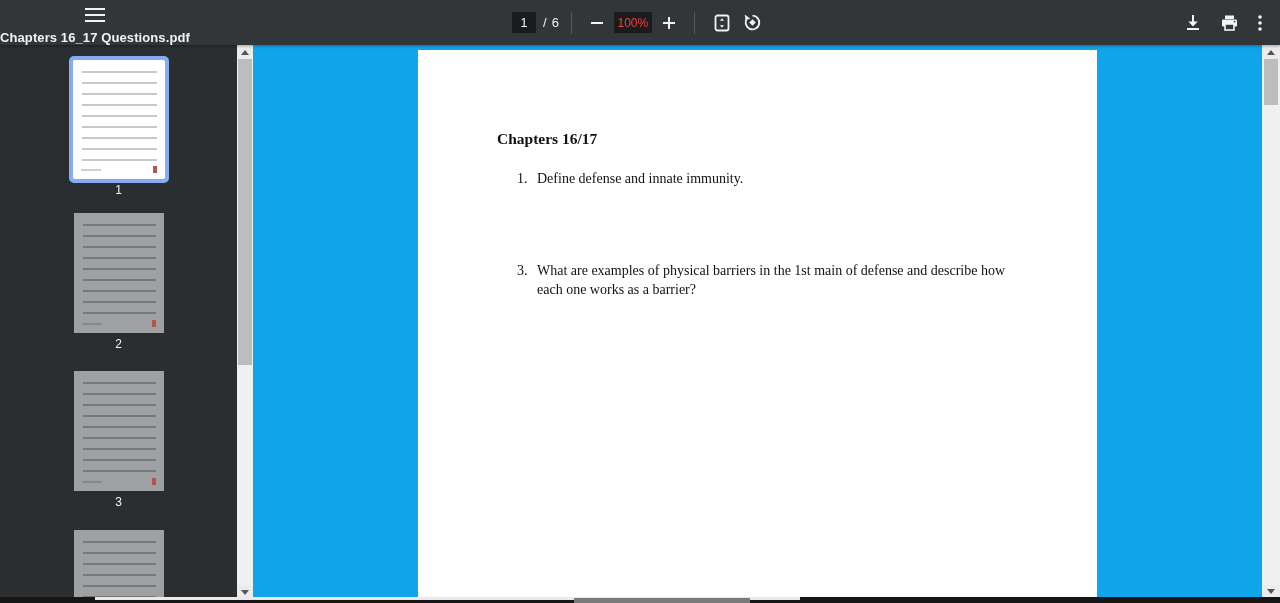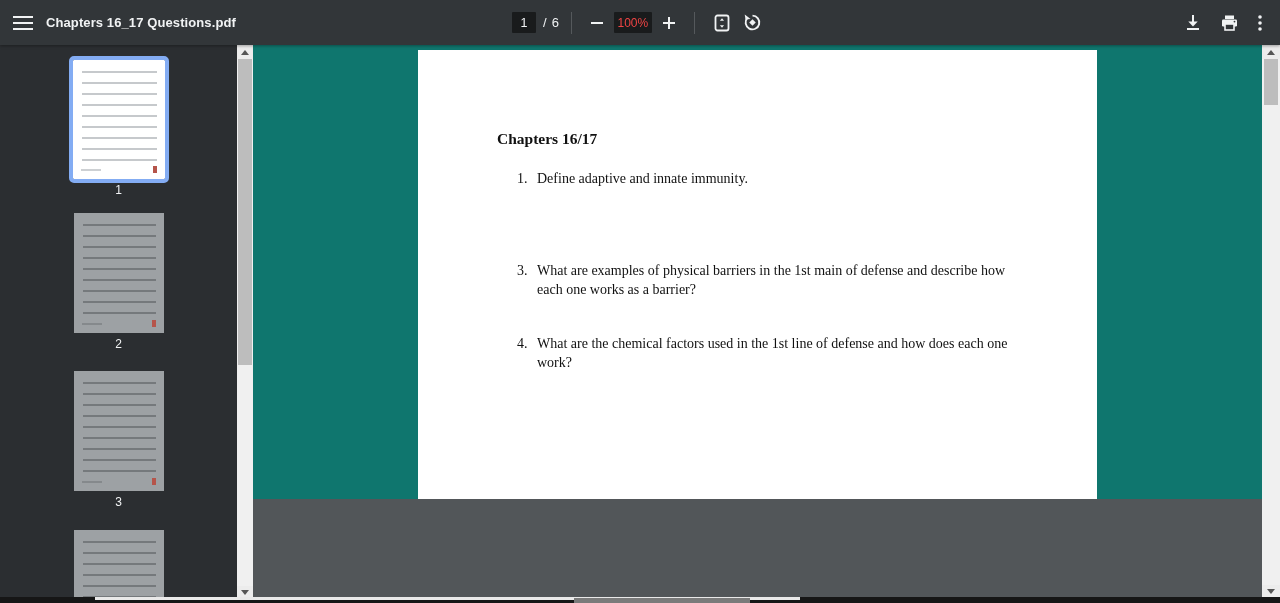--- a/index.html
+++ b/index.html
@@ -4,21 +4,21 @@
 <style>
   * { margin:0; padding:0; box-sizing:border-box; }
   html,body { width:1280px; height:603px; overflow:hidden; background:#525659;
               font-family:"Liberation Sans", sans-serif; }
   .stage { position:relative; width:1280px; height:603px; overflow:hidden; }
 
   
   .toolbar { position:absolute; left:0; top:0; width:1280px; height:45px;
              background:#323639; color:#f1f3f4; z-index:5;
              box-shadow:0 1px 3px rgba(0,0,0,.35); }
-  .tb-left { position:absolute; left:0; top:0; height:45px; display:flex; align-items:center; }
+  .tb-left { position:absolute; left:0; top:0; height:45px; display:flex; align-items:center;flex-direction:column; }
   .menu-btn { width:46px; height:45px; display:flex; align-items:center; justify-content:center;
               background:none; border:none; cursor:pointer; }
   .doc-title { font-size:13px; font-weight:700; color:#f1f3f4; letter-spacing:.1px; }
   .tb-center { position:absolute; left:512px; top:0; height:45px; display:flex; align-items:center; }
   .page-field { width:24px; height:21px; background:#191b1c; border:none; color:#f1f3f4;
                 text-align:center; font-size:12.5px; font-family:"Liberation Sans",sans-serif; border-radius:1px; }
   .page-sep, .page-count { font-size:13px; color:#f1f3f4; }
   .page-sep { margin:0 5px 0 7px; }
   .vsep { width:1px; height:22px; background:#55595c; margin:0 12px; }
   .icon-btn { background:none; border:none; cursor:pointer; display:flex;
@@ -50,22 +50,22 @@
   
   .sb-scroll { position:absolute; left:237px; top:45px; width:16px; height:558px; background:#f0f0f0; }
   .sb-up { position:absolute; left:0; top:0; width:16px; height:14px; background:#ececec; }
   .sb-thumb { position:absolute; left:1px; top:14px; width:14px; height:306px; background:#bdbdbd; cursor:pointer; }
   .sb-down { position:absolute; left:0; bottom:5px; width:16px; height:12px; background:#ececec; }
   .arr { position:absolute; left:4px; width:0; height:0; border-left:4px solid transparent; border-right:4px solid transparent; }
   .arr.up { top:5px; border-bottom:5px solid #555; }
   .arr.down { top:4px; border-top:5px solid #555; }
 
   
-  .viewer { position:absolute; left:253px; top:45px; width:1009px; height:454px;
-            background:#0f766e; overflow:hidden; }
+  .viewer { position:absolute; left:253px; top:45px; width:1009px; height:558px;
+            background:#0ea5e9; overflow:hidden; }
   .page { position:absolute; left:165px; top:5px; width:679px; height:600px; background:#ffffff;
           font-family:"Liberation Serif", serif; color:#111; }
   .doc-heading { position:absolute; left:79px; top:80px; font-size:15.5px; font-weight:700;
                  font-family:"Liberation Serif", serif; color:#111; }
   .question { position:absolute; left:99px; width:500px; font-size:14px; line-height:19px;
               padding-left:20px; }
   .question .num { display:inline-block; width:20px; margin-left:-20px; }
   .page div.question:nth-of-type(1) { top:119px; }
   .page div.question:nth-of-type(2) { top:211px; }
   .page div.question:nth-of-type(3) { top:284px; }
@@ -222,31 +222,28 @@
     <div class="sb-down">
       <span class="arr down"></span>
     </div>
   </div>
 
   <div class="viewer">
     <div class="page">
       <h1 class="doc-heading">Chapters 16/17</h1>
 
         <div class="question">
-          <span class="num">1.</span><span>Define adaptive and innate immunity.</span>
+          <span class="num">1.</span><span>Define defense and innate immunity.</span>
         </div>
 
 
         <div class="question">
           <span class="num">3.</span><span>What are examples of physical barriers in the 1st main of defense and describe how each one works as a barrier?</span>
         </div>
 
-        <div class="question">
-          <span class="num">4.</span><span>What are the chemical factors used in the 1st line of defense and how does each one work?</span>
-        </div>
 
     </div>
   </div>
 
   <div class="main-scroll">
     <div class="ms-up">
       <span class="arr up"></span>
     </div>
     <div class="ms-thumb"></div>
     <div class="ms-down">

